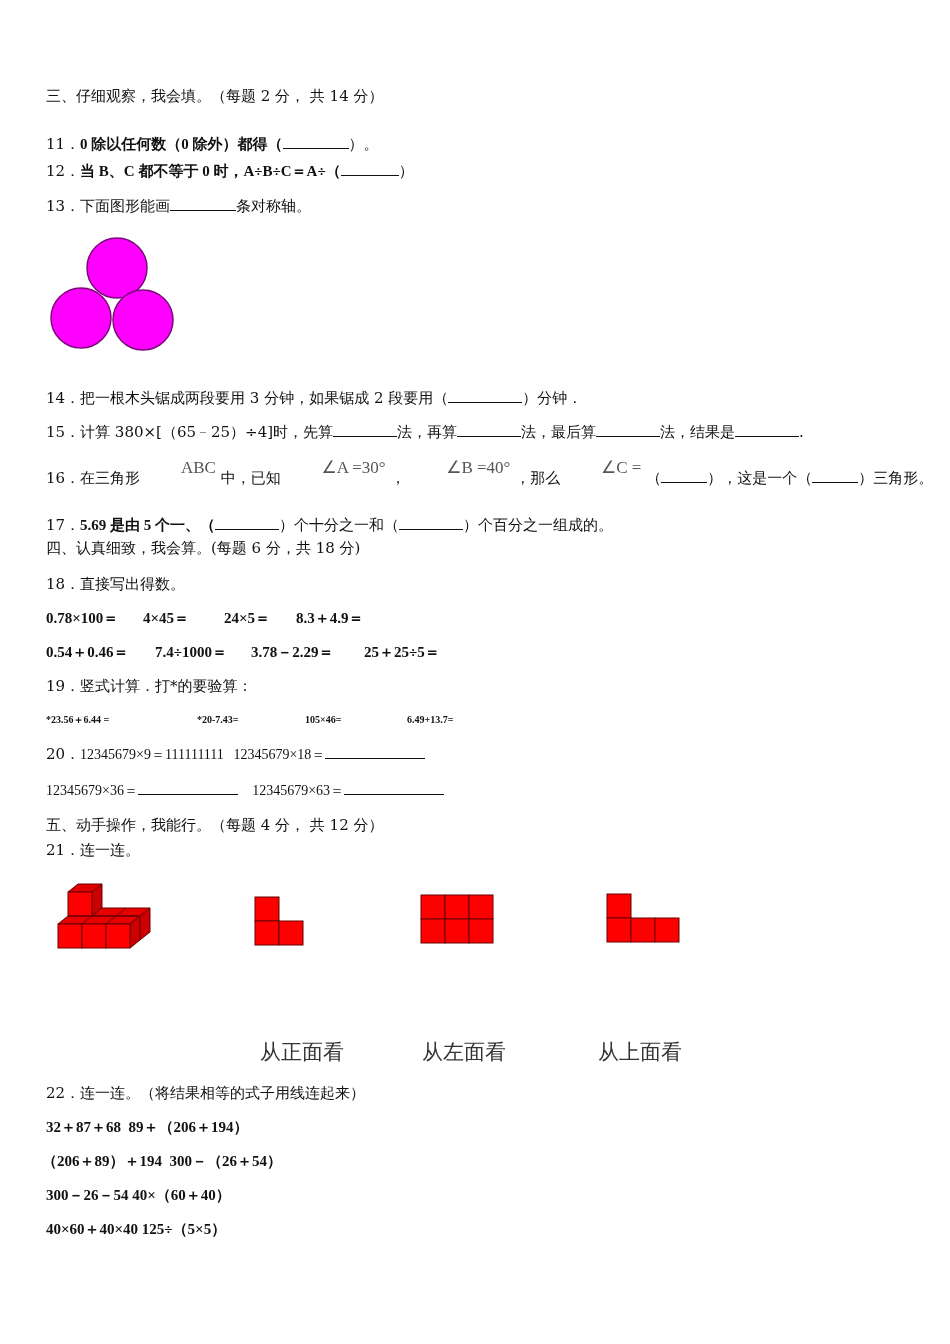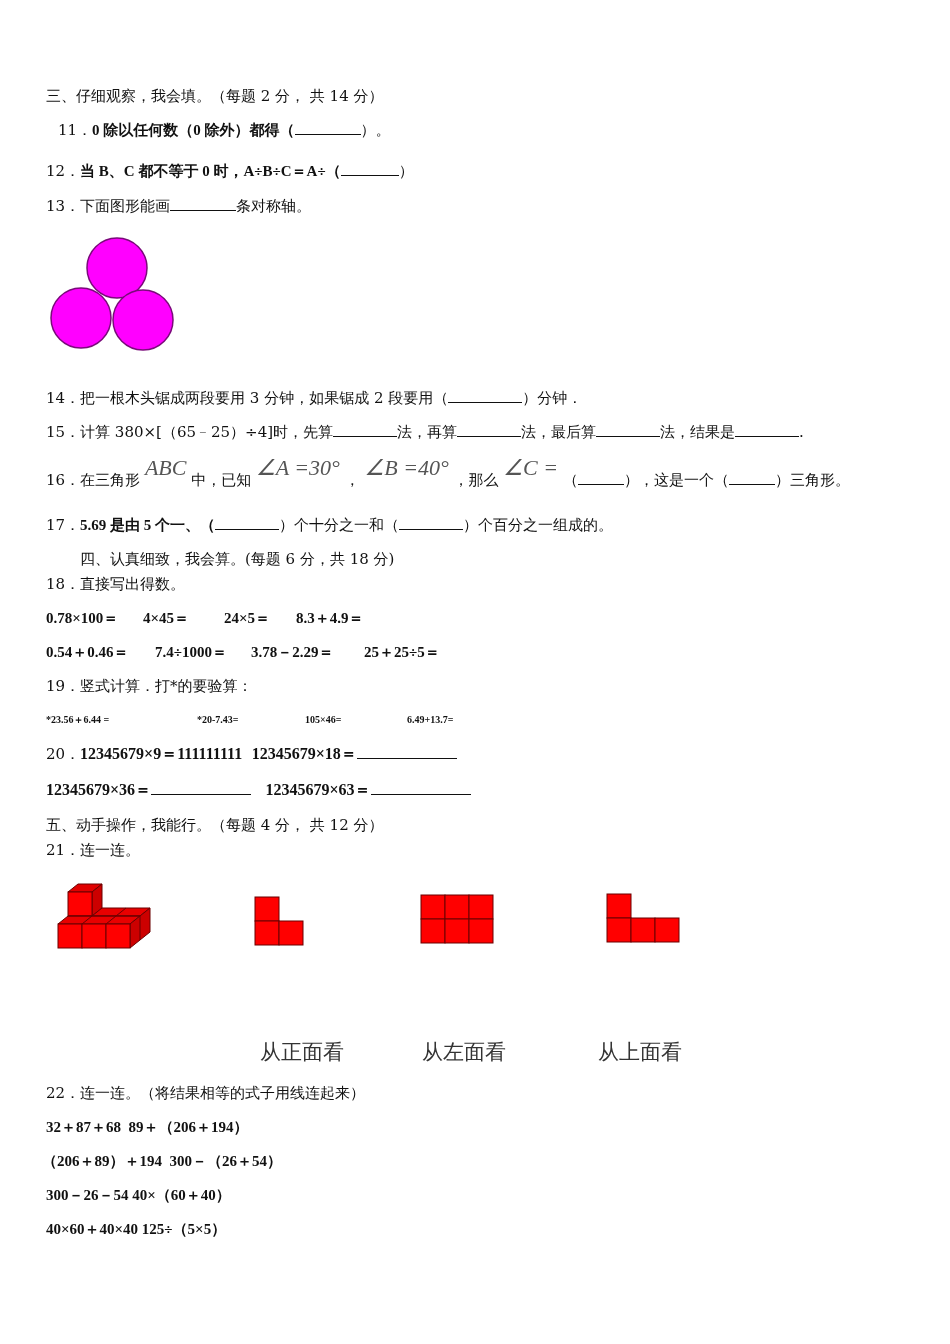--- a/index.html
+++ b/index.html
@@ -1,32 +1,32 @@
 <!DOCTYPE html>
 <html><head>
 <meta charset="utf-8">
 <style>
   html, body { margin: 0; padding: 0; background: #ffffff; }
   body { width: 950px; height: 1344px; position: relative; overflow: hidden;
          font-family: "DejaVu Serif", "Liberation Serif", serif; color: #111; }
   .line { position: absolute; left: 46px; font-size: 15px; white-space: nowrap; line-height: 20px; }
   .b { font-weight: bold; font-family: "Liberation Serif", "DejaVu Serif", serif; }
-  .big { font-size: 16px; font-weight: bold; font-family: "Liberation Serif", serif; }
+  .big { font-size: 14px; font-weight: normal; font-family: "Liberation Serif", serif; }
   .blank { display: inline-block; border-bottom: 1px solid #111; height: 14px; vertical-align: baseline; }
-  .math { font-family: "Liberation Serif", serif; font-style: italic; color: #555; font-size: 22px; position: relative; top: -10px; }
+  .math { font-family: "Liberation Serif", serif; color: #555; font-size: 17px; position: relative; top: -10px; margin-left: 36px; }
   .calc span { display: inline-block; }
   .figure { position: absolute; }
   .view-label { position: absolute; top: 1038px; font-size: 21px; font-family: "DejaVu Sans", sans-serif; color: #333; }
 </style>
 </head>
 <body>
 
 <div class="line" style="top:86px;">三、仔细观察，我会填。（每题 2 分， 共 14 分）</div>
 
-<div class="line" style="top:120px;margin-left:12px;">
+<div class="line" style="top:134px;">
   <span>11．</span><span class="b">0 除以任何数（0 除外）都得（</span><span class="blank" style="width:66px"></span><span>）。</span>
 </div>
 
 <div class="line" style="top:161px;">
   <span>12．</span><span class="b">当 B、C 都不等于 0 时，A÷B÷C＝A÷（</span><span class="blank" style="width:58px"></span><span>）</span>
 </div>
 
 <div class="line" style="top:196px;">
   <span>13．</span><span>下面图形能画</span><span class="blank" style="width:66px"></span><span>条对称轴。</span>
 </div>
@@ -54,21 +54,21 @@
   <span class="math">∠B =40°</span>
   <span>，那么</span>
   <span class="math">∠C =</span>
   <span>（</span><span class="blank" style="width:46px"></span><span>），这是一个（</span><span class="blank" style="width:46px"></span><span>）三角形。</span>
 </div>
 
 <div class="line" style="top:515px;">
   <span>17．</span><span class="b">5.69 是由 5 个一、（</span><span class="blank" style="width:64px"></span><span>）个十分之一和（</span><span class="blank" style="width:64px"></span><span>）个百分之一组成的。</span>
 </div>
 
-<div class="line" style="top:549px;margin-left:34px;">四、认真细致，我会算。(每题 6 分，共 18 分)</div>
+<div class="line" style="top:538px;">四、认真细致，我会算。(每题 6 分，共 18 分)</div>
 
 <div class="line" style="top:574px;">
   <span>18．</span><span>直接写出得数。</span>
 </div>
 
 <div class="line b calc" style="top:608px;">
   <span style="width:97px">0.78×100＝</span><span style="width:81px">4×45＝</span><span style="width:72px">24×5＝</span><span>8.3＋4.9＝</span>
 </div>
 
 <div class="line b calc" style="top:642px;">

